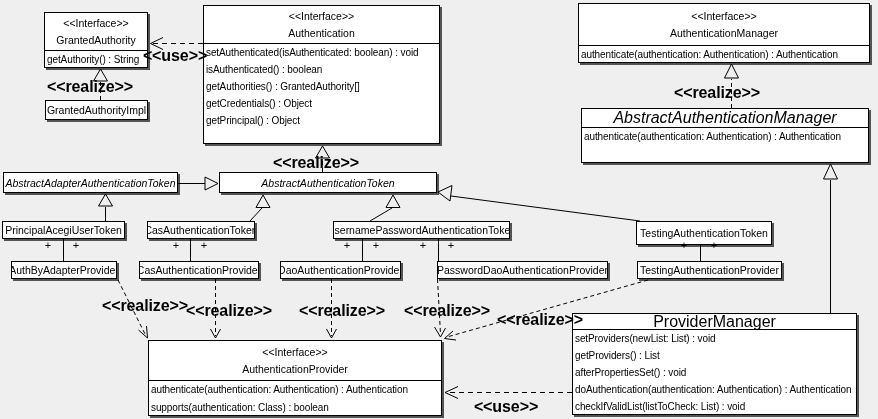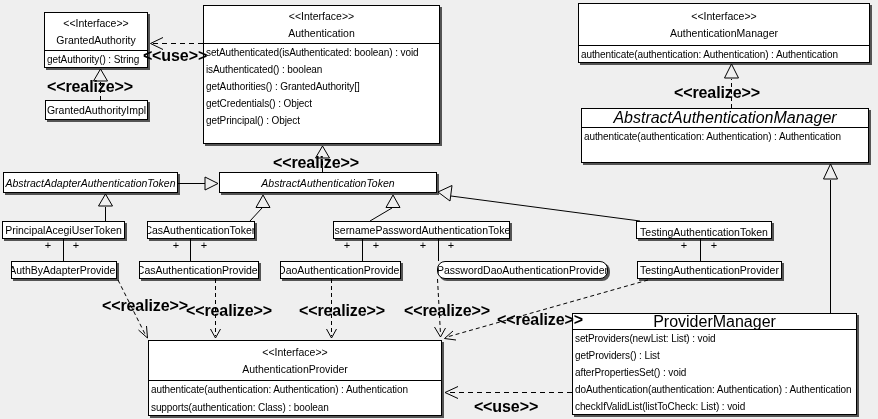--- a/index.html
+++ b/index.html
@@ -185,34 +185,34 @@
 
   <div class="box single" style="left:2px; top:221px; width:123px; height:18px;">
     <span>PrincipalAcegiUserToken</span>
   </div>
   <div class="box single" style="left:147px; top:221px; width:108px; height:18px;">
     <span>CasAuthenticationToken</span>
   </div>
   <div class="box single" style="left:333px; top:221px; width:177px; height:18px;">
     <span>UsernamePasswordAuthenticationToken</span>
   </div>
-  <div class="box single" style="left:636px; top:221px; width:136px; height:18px;align-items:flex-end;">
+  <div class="box single" style="left:636px; top:221px; width:136px; height:24px;">
     <span>TestingAuthenticationToken</span>
   </div>
 
   <div class="box single" style="left:11px; top:261px; width:106px; height:18px;">
     <span>AuthByAdapterProvider</span>
   </div>
   <div class="box single" style="left:139px; top:261px; width:120px; height:18px;">
     <span>CasAuthenticationProvider</span>
   </div>
   <div class="box single" style="left:280px; top:261px; width:121px; height:18px;">
     <span>DaoAuthenticationProvider</span>
   </div>
-  <div class="box single" style="left:437px; top:261px; width:171px; height:18px;border-radius:8px;">
+  <div class="box single" style="left:437px; top:261px; width:171px; height:18px;">
     <span>PasswordDaoAuthenticationProvider</span>
   </div>
   <div class="box single" style="left:637px; top:261px; width:145px; height:18px;">
     <span>TestingAuthenticationProvider</span>
   </div>
 
   <div class="box r18" style="left:148px; top:340px; width:294px; height:76px;">
     <div class="title2" style="height:39px;">
       <div class="stereo">&lt;&lt;Interface&gt;&gt;</div>
       <div class="cname">AuthenticationProvider</div>

